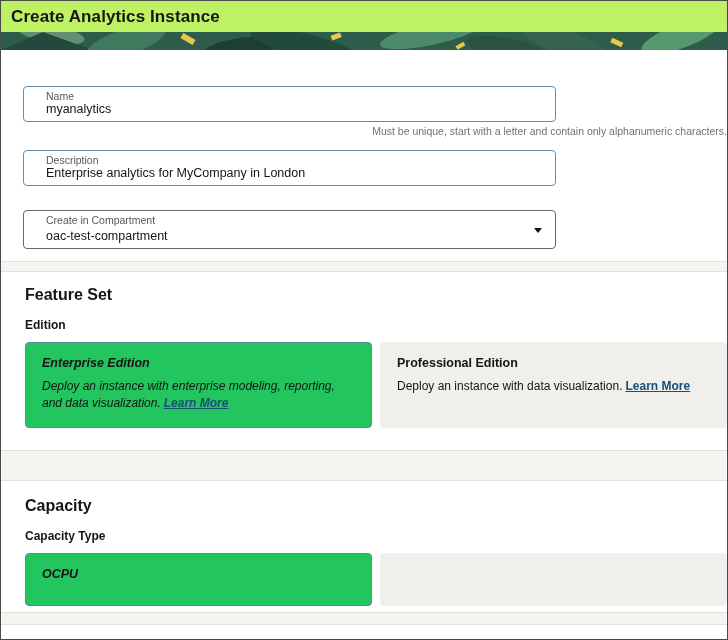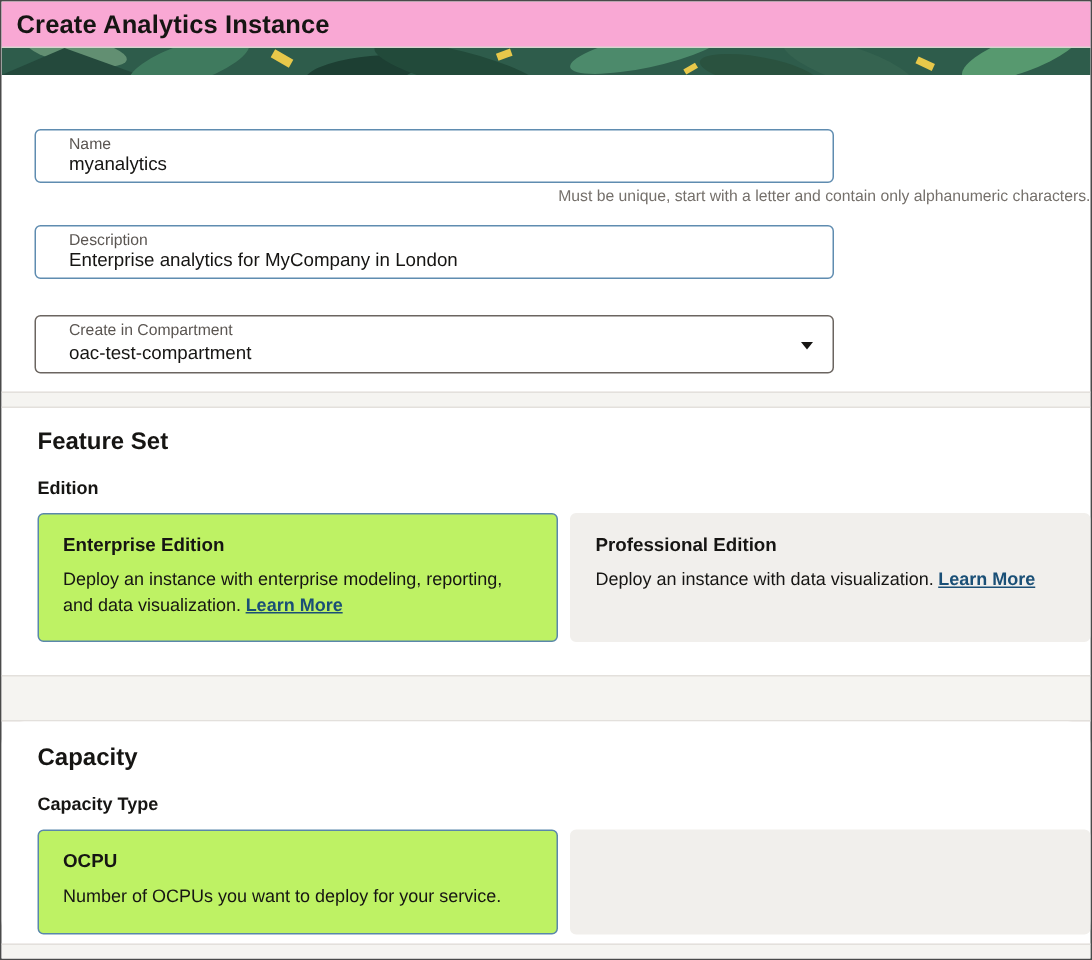--- a/index.html
+++ b/index.html
@@ -11,21 +11,21 @@
     width: 728px;
     height: 640px;
     border: 1px solid #4a4a4a;
     background: #ffffff;
     overflow: hidden;
   }
 
   .page-header {
     height: 31px;
     padding: 6px 10px 0 10px;
-    background: #f9a8d4;
+    background: #bef264;
     border-bottom: 1px solid #d8d4cf;
   }
   .page-header h1 {
     font-size: 17px;
     font-weight: bold;
     color: #161513;
     letter-spacing: 0.1px;
   }
 
   .banner {
@@ -120,22 +120,23 @@
   .card-row { display: flex; gap: 8px; }
   .card {
     flex: 1 1 0;
     border-radius: 4px;
     padding: 13px 16px 14px 16px;
     background: #f1efec;
     border: 1.5px solid #f1efec;
     cursor: pointer;
   }
   .card.selected {
-    background: #bef264;
+    background: #22c55e;
     border: 1.5px solid #5a87ab;
+    font-style: italic;
   }
   .card-title {
     font-size: 12.5px;
     font-weight: bold;
     color: #161513;
     margin-bottom: 8px;
   }
   .card-desc {
     font-size: 12px;
     color: #161513;
@@ -221,23 +222,20 @@
     </section>
 
     <div class="band tall"></div>
 
     <section class="section capacity-section">
       <h2>Capacity</h2>
       <div class="sub-label">Capacity Type</div>
       <div class="card-row">
         <div class="card selected">
           <div class="card-title">OCPU</div>
-          <div class="card-desc">
-            <span>Number of OCPUs you want to deploy for your service.</span>
-          </div>
         </div>
         <div class="card">
         </div>
       </div>
     </section>
 
     <div class="band mid"></div>
 
   </main>
 </div>

